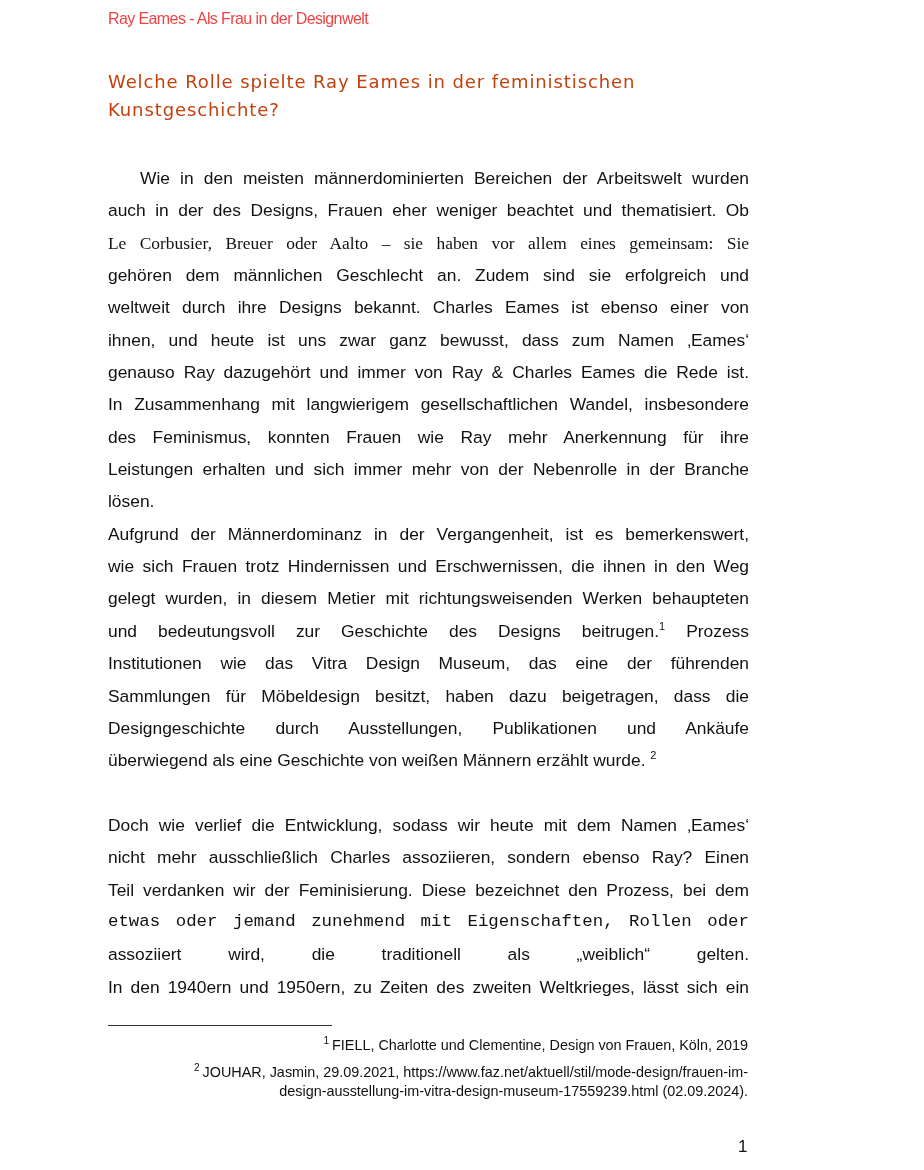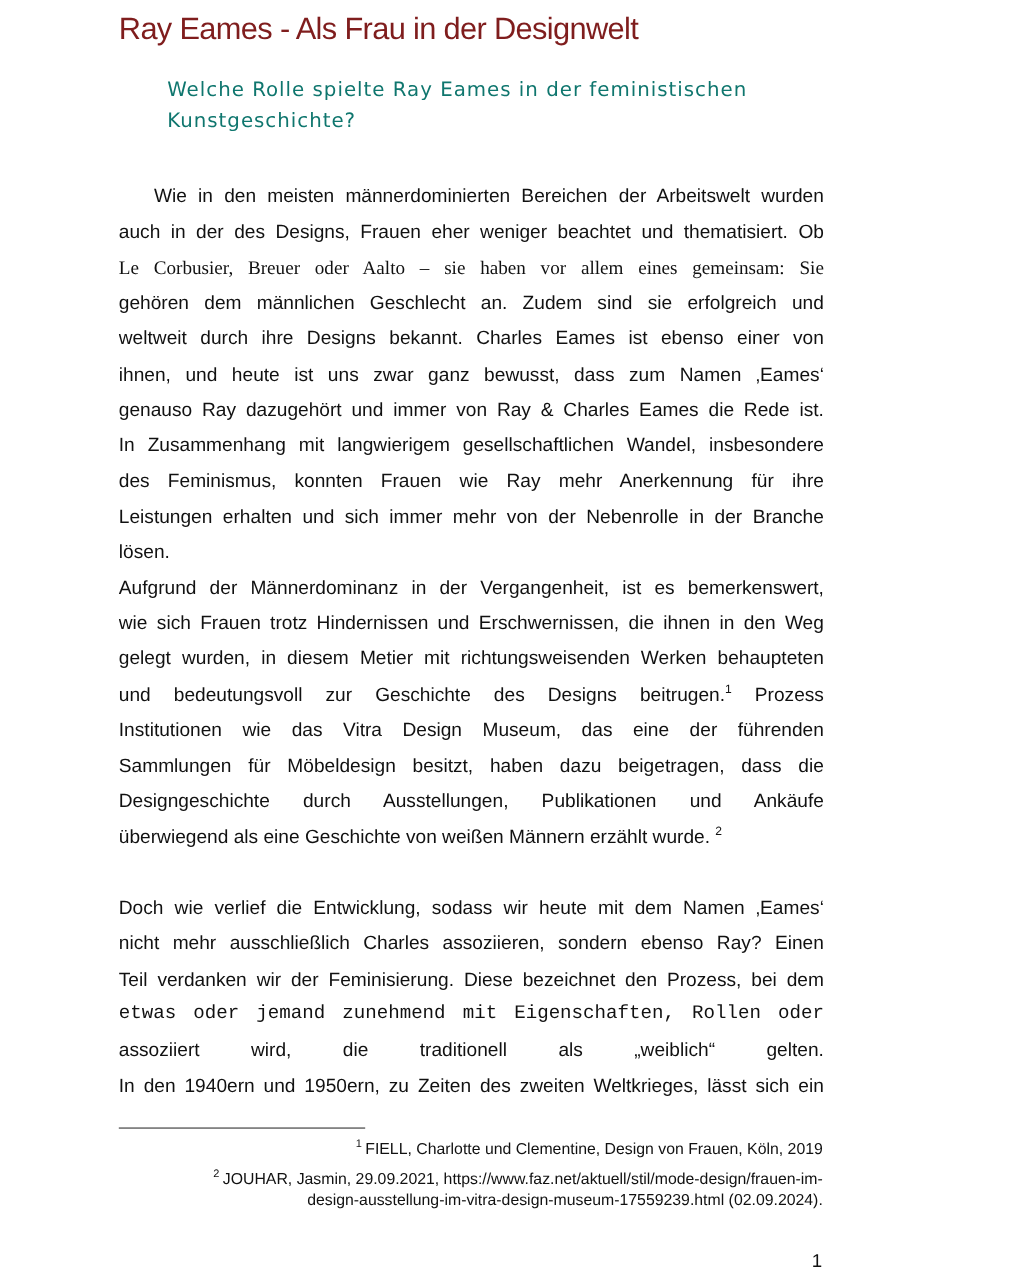--- a/index.html
+++ b/index.html
@@ -1,26 +1,26 @@
 <!DOCTYPE html>
 <html><head>
 <meta charset="utf-8">
 <style>
   html, body { margin: 0; padding: 0; background: #ffffff; }
   body { width: 924px; height: 1170px; position: relative; overflow: hidden; }
   .page { position: absolute; left: 0; top: 0; width: 924px; height: 1170px; background: #fff; }
   .title {
     position: absolute; left: 108px; top: 10px;
     font-family: "Liberation Sans", sans-serif;
-    font-size: 28px; color: #7f1d1d; letter-spacing: -0.6px; white-space: nowrap;
+    font-size: 16px; color: #ef4444; letter-spacing: -0.6px; white-space: nowrap;
   }
   .subtitle {
     position: absolute; left: 108px; top: 68px; width: 600px;
     font-family: "DejaVu Sans", sans-serif;
-    font-size: 18px; line-height: 28px; color: #0f766e; letter-spacing: 0.9px; margin-left: 44px;
+    font-size: 18px; line-height: 28px; color: #c2410c; letter-spacing: 0.9px;
   }
   .subtitle span { display: block; white-space: nowrap; }
   .body {
     position: absolute; left: 108px; top: 162px; width: 641px;
     font-family: "Liberation Sans", sans-serif;
     font-size: 17.4px; color: #111;
   }
   .line {
     display: block; height: 32.35px; line-height: 32.35px;
     text-align: justify; text-align-last: justify; white-space: nowrap;

